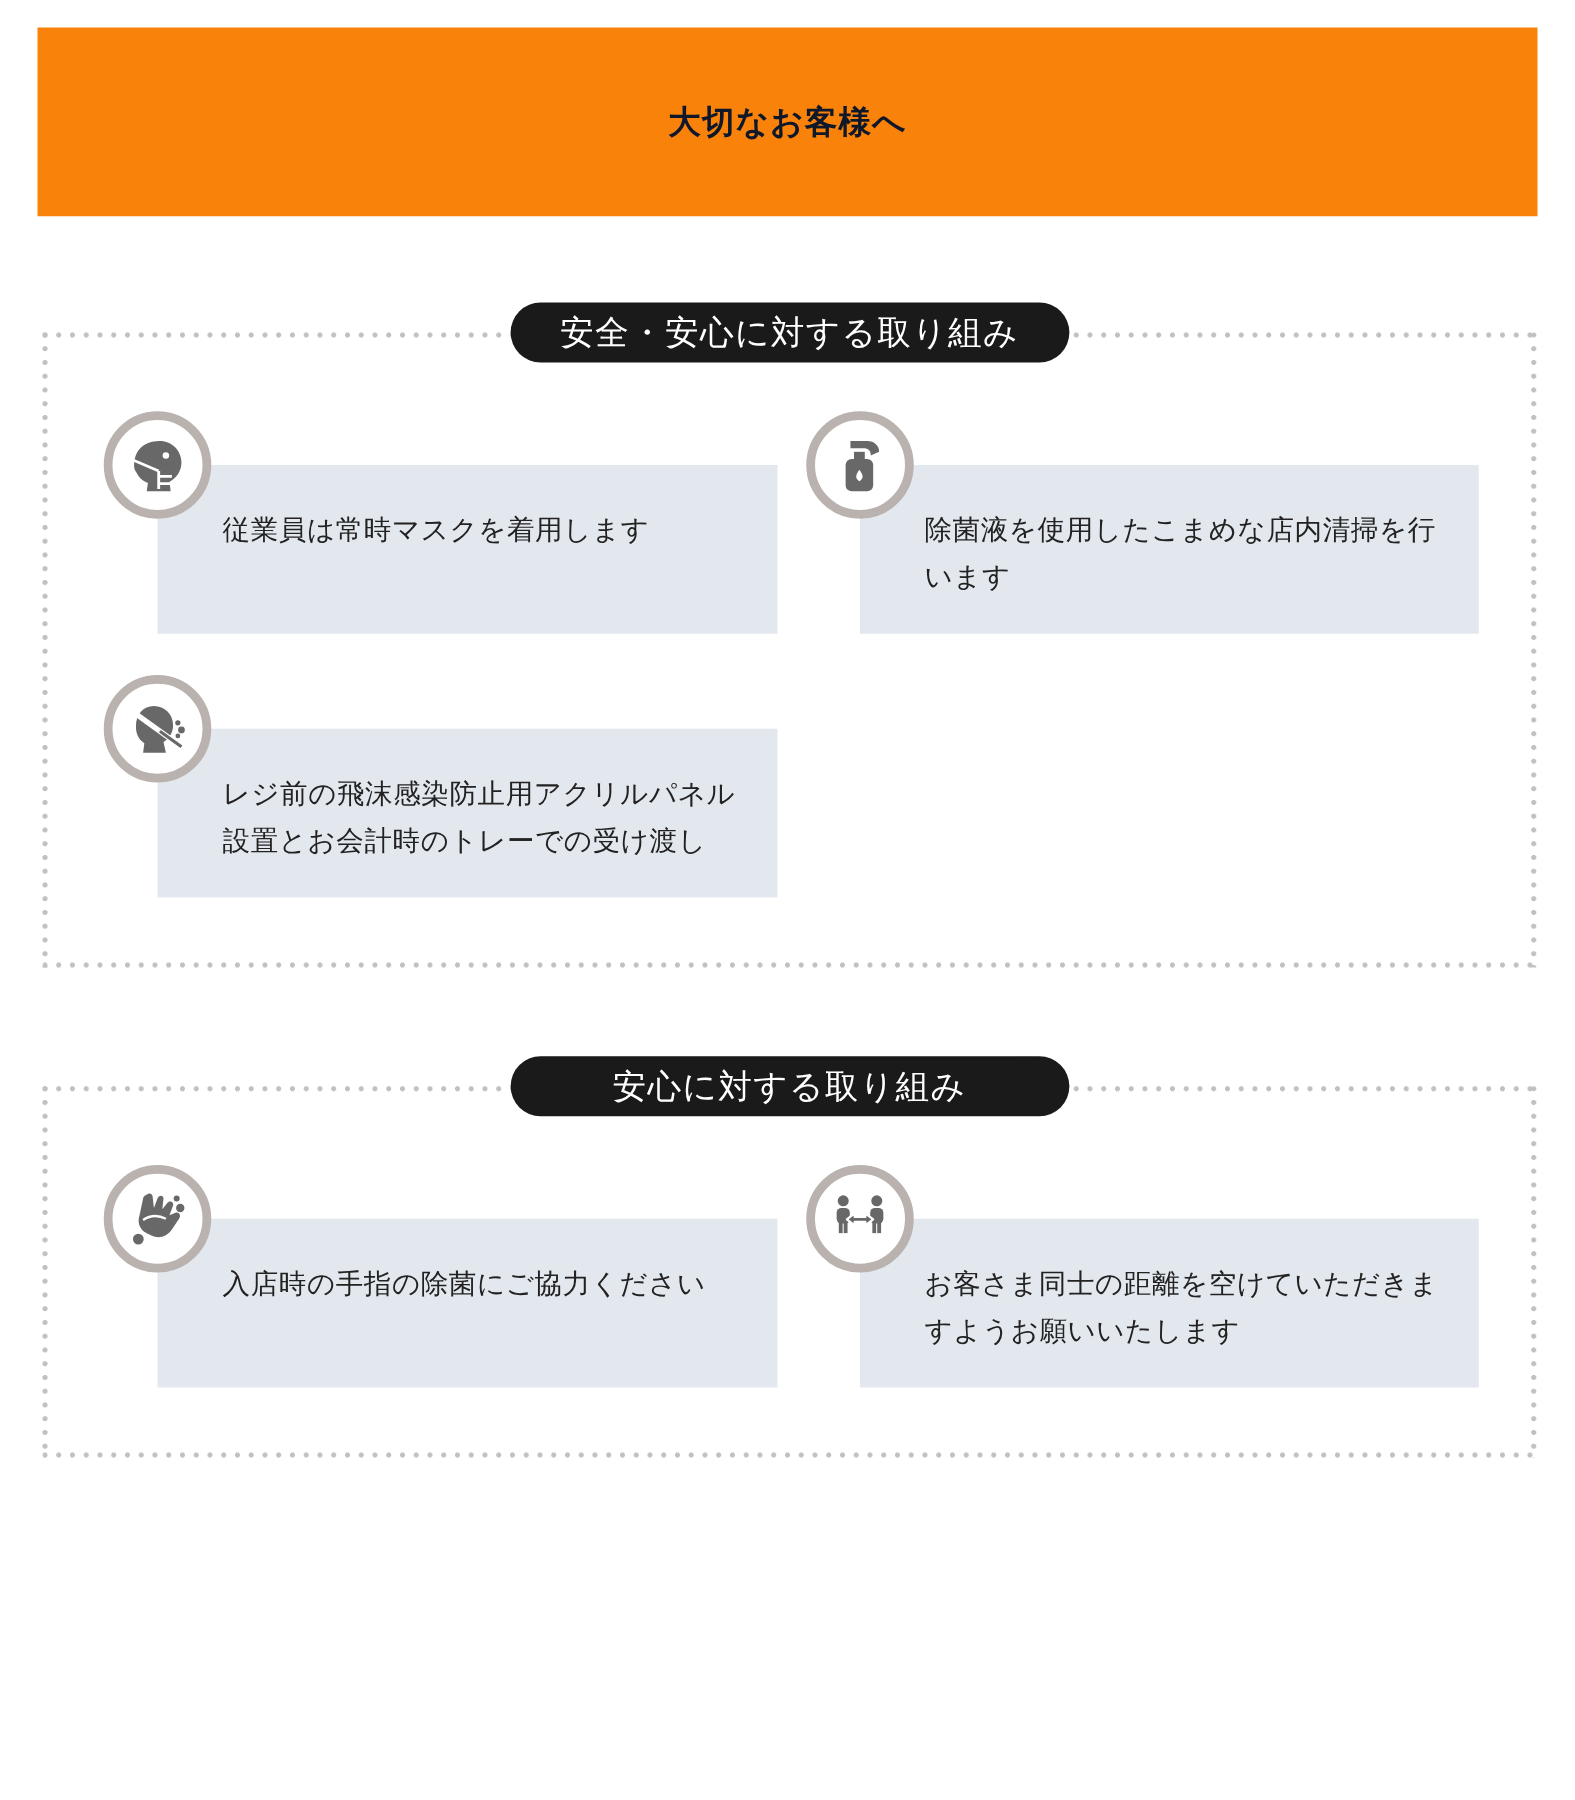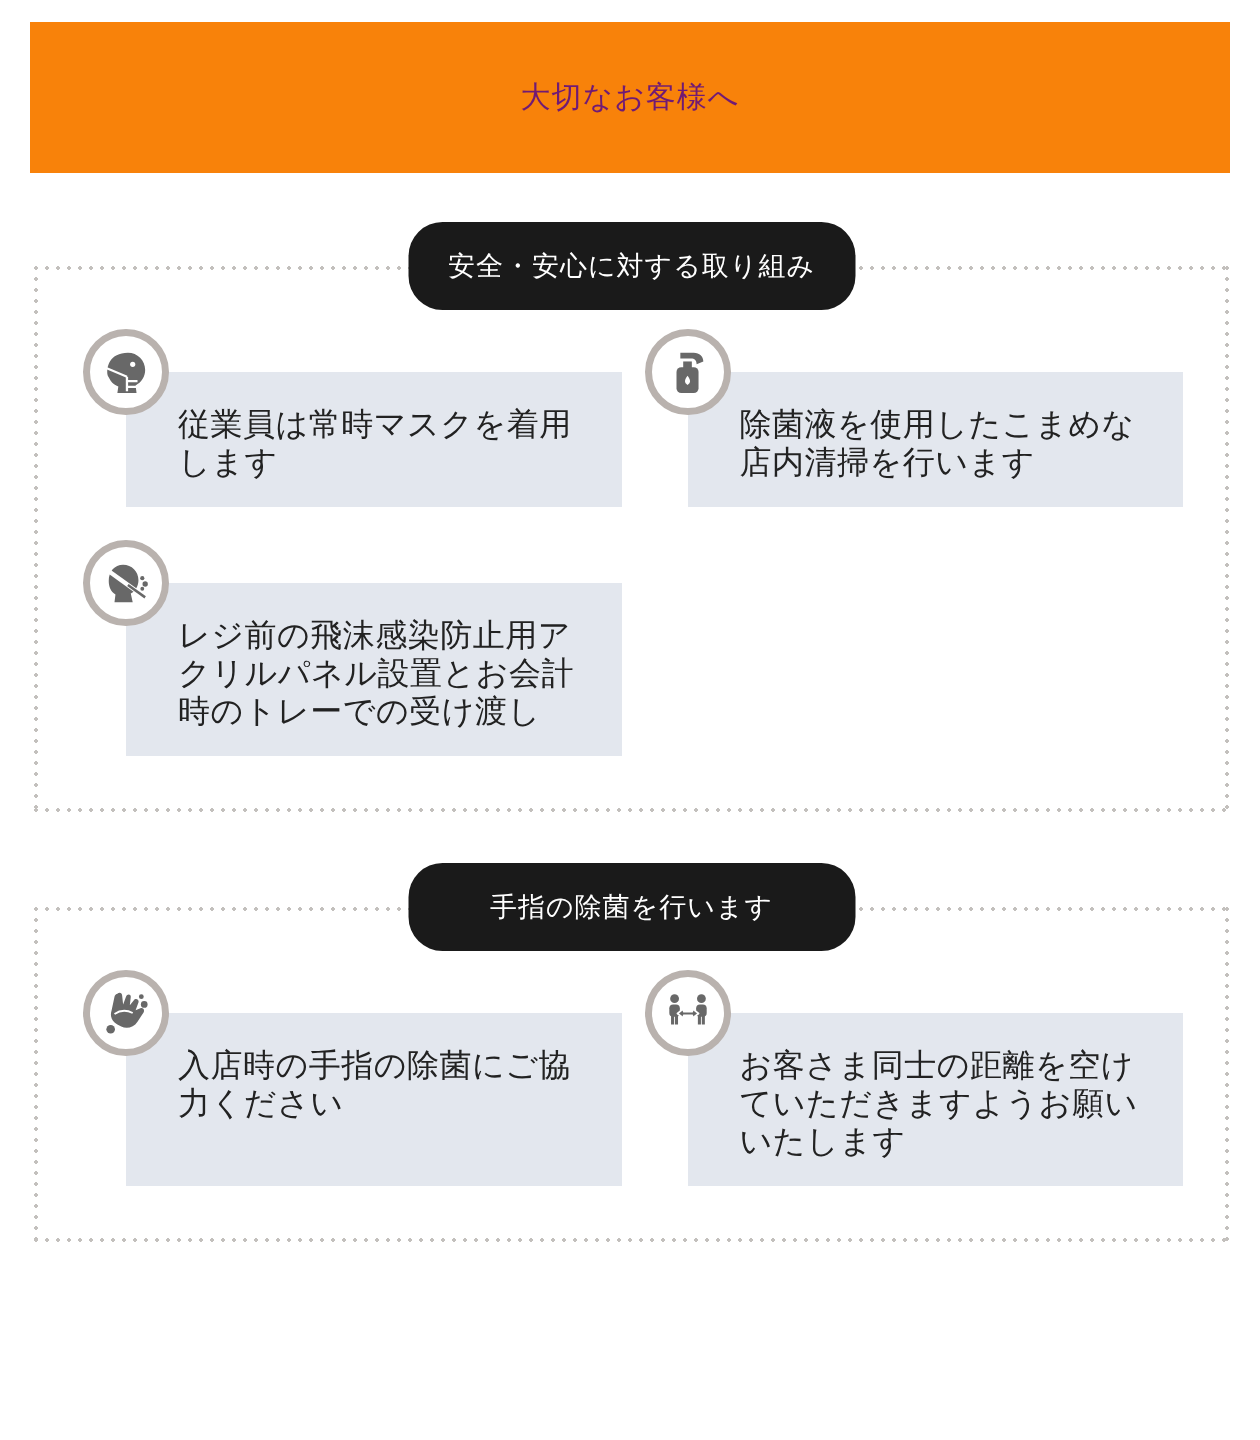--- a/index.html
+++ b/index.html
@@ -6,48 +6,48 @@
   body{
     width:1260px;height:1440px;background:#ffffff;
     font-family:"Liberation Sans","DejaVu Sans",sans-serif;
     -webkit-font-smoothing:antialiased;
   }
   
   .banner{
     margin:22px 30px 0 30px;height:151px;background:#f8820a;
     display:flex;flex-direction:column;align-items:center;justify-content:center;gap:18px;
   }
-  .banner-line{color:#701a75;font-weight:normal;font-size:30px;letter-spacing:1px;}
+  .banner-line{color:#0f172a;font-weight:bold;font-size:26px;letter-spacing:1px;}
   
   .section{position:relative;margin:93px 31px 0 34px;padding:106px 46px 56px 92px;}
   .section.second{margin-top:95px;}
   .dot-h,.dot-v{position:absolute;pointer-events:none;}
   .dot-h{left:0;right:0;height:4px;
     background-image:radial-gradient(circle 2px at 2px 2px,#c3c0bd 98%,transparent 100%);
     background-size:11px 4px;background-repeat:repeat-x;}
   .dot-top{top:0;}
   .dot-bottom{bottom:0;}
   .dot-v{top:0;bottom:0;width:4px;
     background-image:radial-gradient(circle 2px at 2px 2px,#c3c0bd 98%,transparent 100%);
     background-size:4px 11px;background-repeat:repeat-y;}
   .dot-left{left:0;}
   .dot-right{right:0;}
   
   .pill{
     position:absolute;top:0;left:50%;transform:translate(-50%,-50%);
-    width:447px;height:88px;border-radius:34px;background:#1a1a1a;
+    width:447px;height:48px;border-radius:34px;background:#1a1a1a;
     display:flex;align-items:center;justify-content:center;z-index:2;
   }
   .pill span{color:#ffffff;font-size:27px;font-weight:500;letter-spacing:1px;}
   
   .items{display:grid;grid-template-columns:1fr 1fr;column-gap:66px;row-gap:76px;}
   .item{position:relative;}
   .card{
     background:#e3e7ee;min-height:131px;height:100%;box-sizing:border-box;
-    padding:33px 22px 26px 52px;font-size:32px;line-height:38px;color:#222222;
+    padding:33px 22px 26px 52px;font-size:22px;line-height:38px;color:#222222;
     letter-spacing:0.5px;
   }
   .icon-circle{
     position:absolute;left:-43px;top:-43px;width:72px;height:72px;border-radius:50%;
     background:#ffffff;border:7px solid #b9b2ae;box-sizing:content-box;
     display:flex;align-items:center;justify-content:center;z-index:1;
   }
   .icon-circle svg{width:46px;height:46px;color:#686868;display:block;}
   .defs{position:absolute;width:0;height:0;overflow:hidden;}
 </style>
@@ -150,21 +150,21 @@
     </div>
   </div>
 </section>
 
 <section class="section second">
   <div class="dot-h dot-top"></div>
   <div class="dot-h dot-bottom"></div>
   <div class="dot-v dot-left"></div>
   <div class="dot-v dot-right"></div>
   <div class="pill">
-    <span>手指の除菌を行います</span>
+    <span>安心に対する取り組み</span>
   </div>
   <div class="items">
     <div class="item">
       <div class="icon-circle">
           <svg>
             <use href="#sym-wash"></use>
           </svg>
         </div>
       <div class="card">入店時の手指の除菌にご協力ください</div>
     </div>

